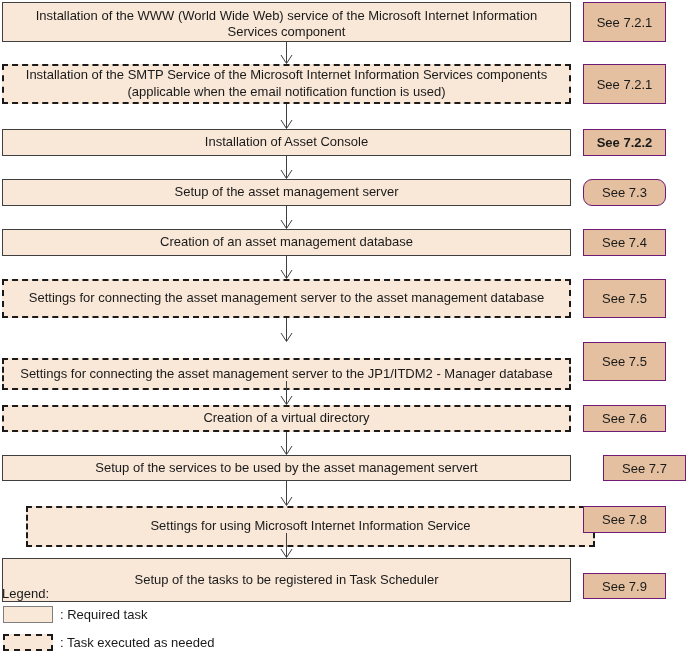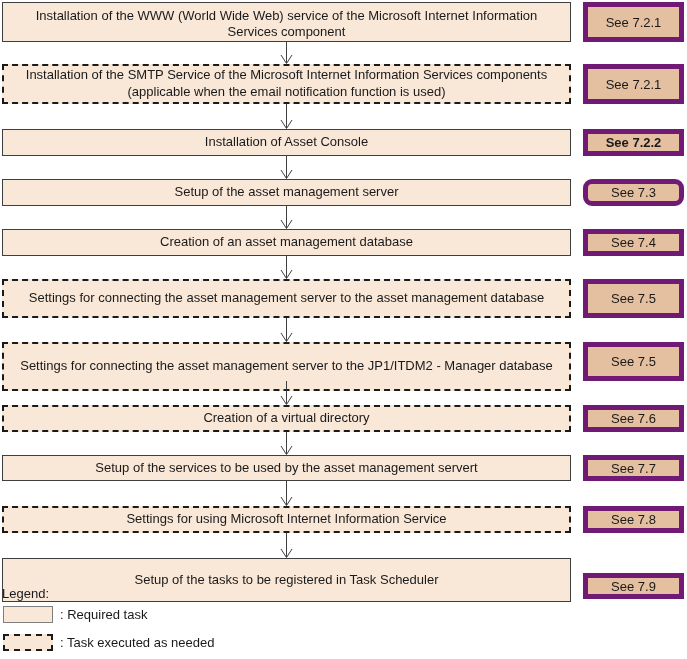--- a/index.html
+++ b/index.html
@@ -24,23 +24,23 @@
     align-items: center;
     justify-content: center;
     text-align: center;
     line-height: 1.28;
     padding: 0 12px;
   }
   .task.dashed { border: 2px dashed #1a1a1a; }
   .see {
     position: absolute;
     left: 583px;
-    width: 101px;
+    width: 83px;
     background: #e4c0a0;
-    border: 5px solid #701a75;
+    border: 1px solid #701a75;
     box-sizing: border-box;
     display: flex;
     align-items: center;
     justify-content: center;
     text-align: center;
   }
   .arrow { position: absolute; left: 280px; width: 13px; }
   .arrow .shaft {
     position: absolute;
     left: 6px; top: 0; bottom: 1px;
@@ -144,21 +144,21 @@
     <span>See 7.5</span>
   </div>
 
   <div class="arrow" style="top:318px;height:24px;">
     <div class="shaft"></div>
     <svg width="13" height="9" viewBox="0 0 13 9">
         <polyline points="1,0 6.5,8.5 12,0" fill="none" stroke="#3f3f3f" stroke-width="1"></polyline>
       </svg>
   </div>
 
-  <div class="task dashed" style="top:342px;height:49px;">
+  <div class="task dashed" style="top:358px;height:32px;">
     <span>Settings for connecting the asset management server to the JP1/ITDM2 - Manager database</span>
   </div>
   <div class="see" style="top:342px;height:39px;">
     <span>See 7.5</span>
   </div>
 
   <div class="arrow" style="top:381px;height:24px;">
     <div class="shaft"></div>
     <svg width="13" height="9" viewBox="0 0 13 9">
         <polyline points="1,0 6.5,8.5 12,0" fill="none" stroke="#3f3f3f" stroke-width="1"></polyline>
@@ -175,32 +175,32 @@
   <div class="arrow" style="top:432px;height:23px;">
     <div class="shaft"></div>
     <svg width="13" height="9" viewBox="0 0 13 9">
         <polyline points="1,0 6.5,8.5 12,0" fill="none" stroke="#3f3f3f" stroke-width="1"></polyline>
       </svg>
   </div>
 
   <div class="task" style="top:455px;height:26px;">
     <span>Setup of the services to be used by the asset management servert</span>
   </div>
-  <div class="see" style="top:455px;height:26px;">
+  <div class="see" style="top:455px;height:26px;margin-left:20px;">
     <span>See 7.7</span>
   </div>
 
   <div class="arrow" style="top:481px;height:25px;">
     <div class="shaft"></div>
     <svg width="13" height="9" viewBox="0 0 13 9">
         <polyline points="1,0 6.5,8.5 12,0" fill="none" stroke="#3f3f3f" stroke-width="1"></polyline>
       </svg>
   </div>
 
-  <div class="task dashed" style="top:506px;height:27px;">
+  <div class="task dashed" style="top:506px;height:41px;margin-left:24px;">
     <span>Settings for using Microsoft Internet Information Service</span>
   </div>
   <div class="see" style="top:506px;height:27px;">
     <span>See 7.8</span>
   </div>
 
   <div class="arrow" style="top:533px;height:25px;">
     <div class="shaft"></div>
     <svg width="13" height="9" viewBox="0 0 13 9">
         <polyline points="1,0 6.5,8.5 12,0" fill="none" stroke="#3f3f3f" stroke-width="1"></polyline>

